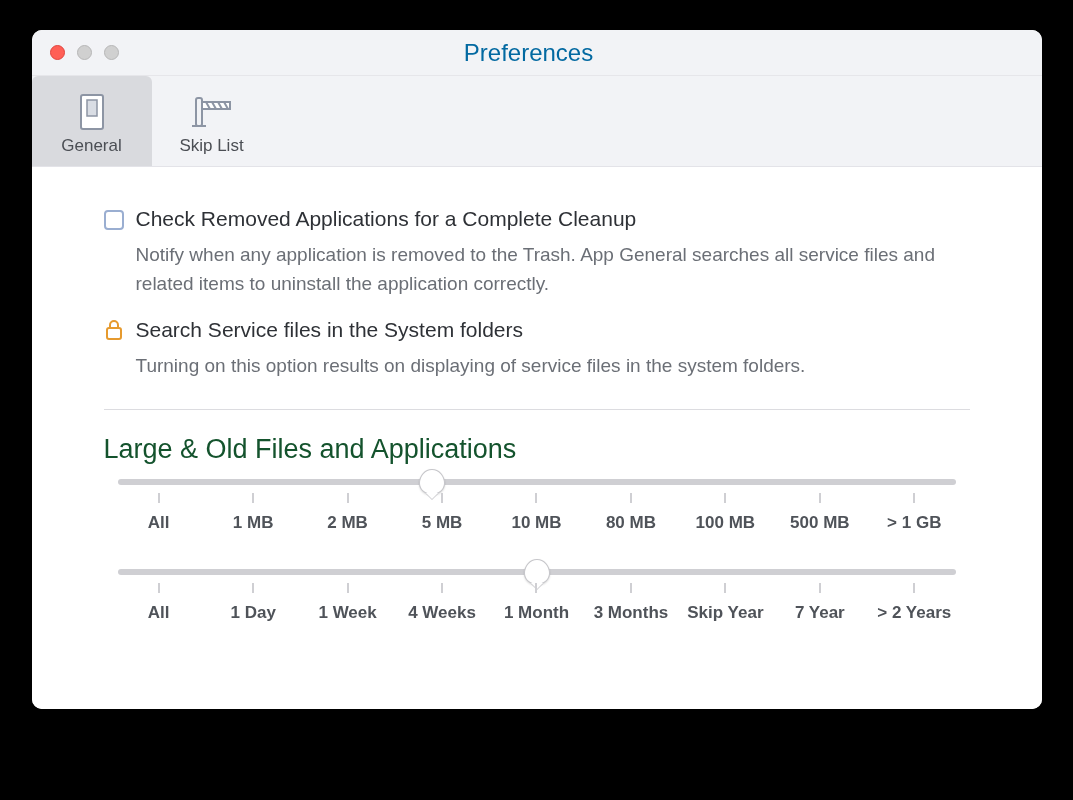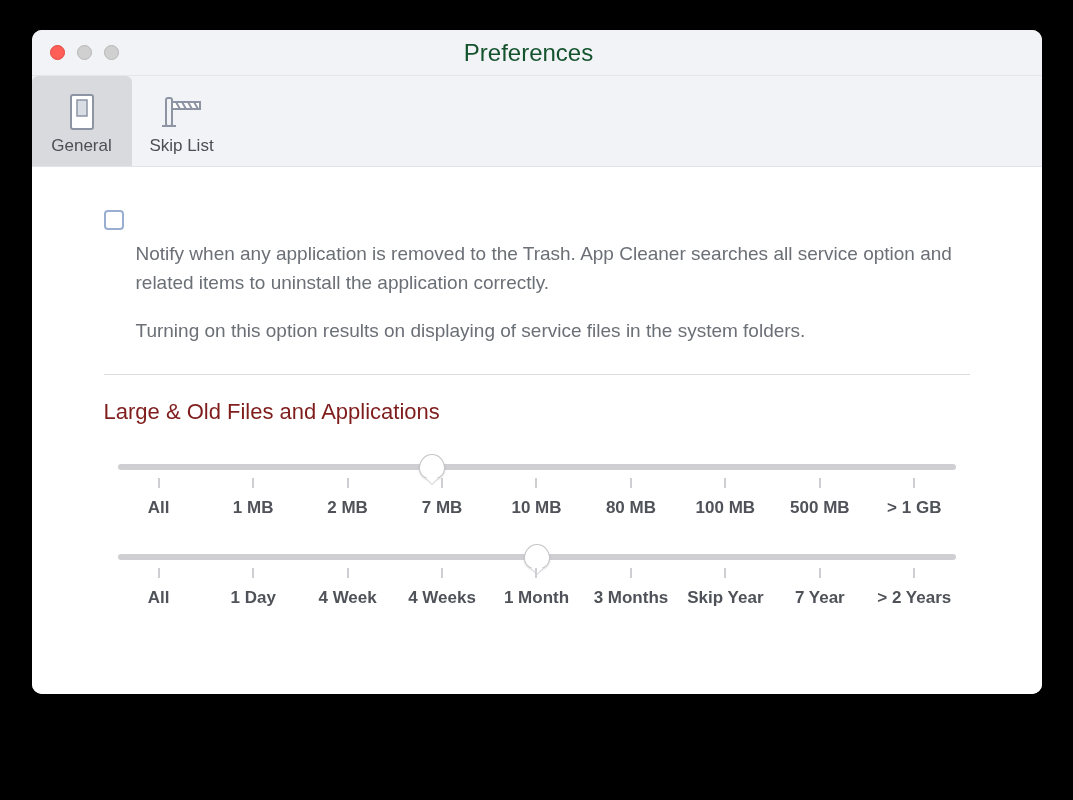--- a/index.html
+++ b/index.html
@@ -36,32 +36,32 @@
     width: 15px; height: 15px; border-radius: 50%;
   }
   .tl-close { background: #ff5f56; border: 1px solid #e0443e; }
   .tl-min   { background: #d0d0d0; border: 1px solid #b7b7b7; }
   .tl-max   { background: #d0d0d0; border: 1px solid #b7b7b7; }
   .title {
     position: absolute;
     left: 0; right: 16px;
     text-align: center;
     font-size: 24px;
-    color: #14532d;
+    color: #0369a1;
     font-weight: 400;
     pointer-events: none;
   }
   .toolbar {
     background: #f2f3f6;
     display: flex;
     padding: 0;
     border-bottom: 1px solid #e3e3e8;
   }
   .tab {
-    width: 100px;
+    width: 120px;
     padding: 14px 0 10px;
     text-align: center;
     cursor: pointer;
     color: #4b4e54;
     font-size: 17px;
   }
   .tab.active {
     background: #d9dade;
     border-radius: 6px 6px 0 0;
   }
@@ -94,23 +94,23 @@
     line-height: 1.5;
     color: #6b6f76;
     max-width: 830px;
   }
   hr.divider {
     border: none;
     border-top: 1px solid #dcdce0;
     margin: 28px 0 24px;
   }
   .section-heading {
-    font-size: 22px;
-    color: #7f1d1d;
-    margin-bottom: 39px;
+    font-size: 27px;
+    color: #14532d;
+    margin-bottom: 14px;
   }
   .slider-block { margin-bottom: 36px; padding: 0 8px; font-weight: bold; }
   .slider-track {
     position: relative;
     height: 6px;
     background: #cfcfd3;
     border-radius: 3px;
     margin: 0 6px;
   }
   .slider-thumb {
@@ -197,25 +197,35 @@
       </div>
       <span class="tab-label">Skip List</span>
     </div>
   </div>
 
   <div class="content">
 
     <div class="pref-row">
       <div class="pref-head">
         <div class="checkbox"></div>
-      </div>
-      <div class="pref-desc">Notify when any application is removed to the Trash. App Cleaner searches all service option and related items to uninstall the application correctly.</div>
+        <div class="pref-title">Check Removed Applications for a Complete Cleanup</div>
+      </div>
+      <div class="pref-desc">Notify when any application is removed to the Trash. App General searches all service files and related items to uninstall the application correctly.</div>
     </div>
 
     <div class="pref-row">
+      <div class="pref-head">
+        <div class="lock-icon">
+          <svg width="20" height="22" viewBox="0 0 20 22">
+            <rect x="3" y="9" width="14" height="11" rx="2" fill="none" stroke="#e69a2e" stroke-width="2"></rect>
+            <path d="M6 9 V6 a4 4 0 0 1 8 0 V9" fill="none" stroke="#e69a2e" stroke-width="2"></path>
+          </svg>
+        </div>
+        <div class="pref-title">Search Service files in the System folders</div>
+      </div>
       <div class="pref-desc">Turning on this option results on displaying of service files in the system folders.</div>
     </div>
 
     <hr class="divider">
 
     <div class="section-heading">Large &amp; Old Files and Applications</div>
 
     <div class="slider-block">
       <div class="slider-track">
         <div class="slider-thumb" id="thumb-size" style="left: 37.5%;"></div>
@@ -228,21 +238,21 @@
           <span></span>
           <span></span>
           <span></span>
           <span></span>
           <span></span>
         </div>
       <div class="label-row" id="labels-size" style="grid-template-columns: repeat(9, 1fr);">
           <span>All</span>
           <span>1 MB</span>
           <span>2 MB</span>
-          <span>7 MB</span>
+          <span>5 MB</span>
           <span>10 MB</span>
           <span>80 MB</span>
           <span>100 MB</span>
           <span>500 MB</span>
           <span>&gt; 1 GB</span>
         </div>
     </div>
 
     <div class="slider-block">
       <div class="slider-track">
@@ -255,21 +265,21 @@
           <span></span>
           <span></span>
           <span></span>
           <span></span>
           <span></span>
           <span></span>
         </div>
       <div class="label-row" id="labels-age" style="grid-template-columns: repeat(9, 1fr);">
           <span>All</span>
           <span>1 Day</span>
-          <span>4 Week</span>
+          <span>1 Week</span>
           <span>4 Weeks</span>
           <span>1 Month</span>
           <span>3 Months</span>
           <span>Skip Year</span>
           <span>7 Year</span>
           <span>&gt; 2 Years</span>
         </div>
     </div>
 
   </div>

